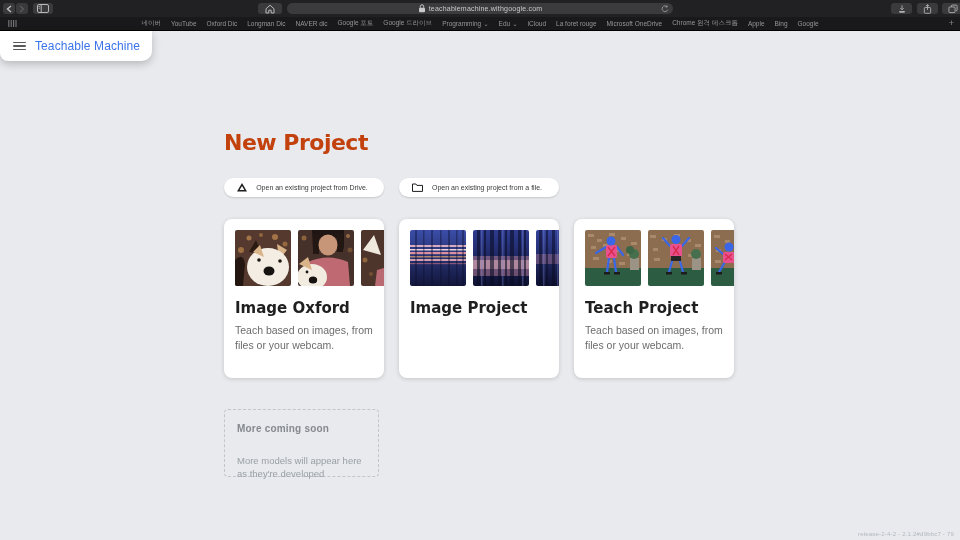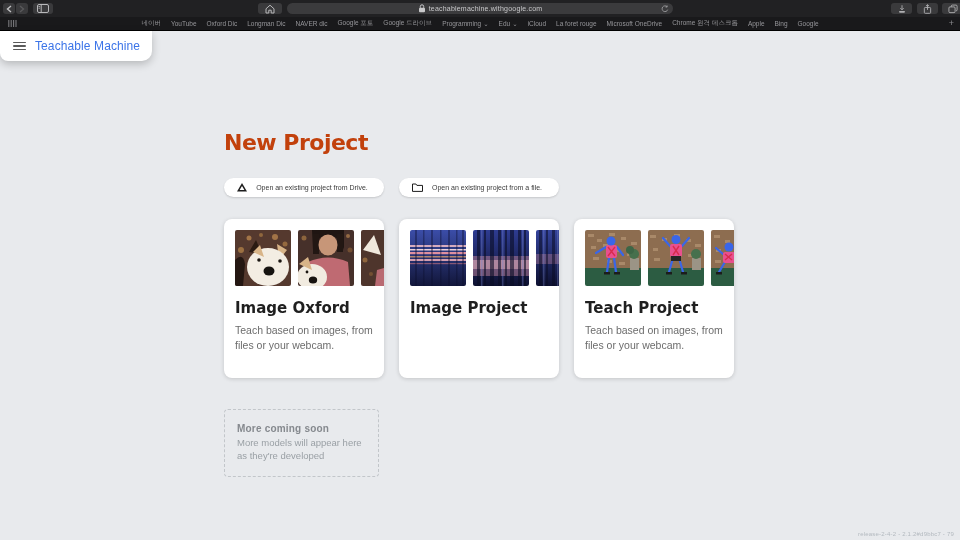--- a/index.html
+++ b/index.html
@@ -56,21 +56,21 @@
   .thumbs { display:flex; gap:7px; }
   .thumb { width:56px; height:56px; border-radius:2px; overflow:hidden; flex-shrink:0; }
   .thumb svg { display:block; }
   .card-title { margin-top:13px; font-family:"DejaVu Sans", sans-serif; font-size:15px;
                 font-weight:bold; color:#1f1f1f; }
   .card-desc { margin-top:6px; font-size:10.5px; color:#6c6c6c; line-height:1.45; }
 
   .coming-soon { position:absolute; left:224px; top:378px; width:155px; height:68px;
                  border:1px dashed #c2c6ca; border-radius:4px; padding:13px 12px; }
   .cs-title { font-size:10px; font-weight:bold; color:#85898e; letter-spacing:.2px; }
-  .cs-body { margin-top:2px; font-size:9.5px; color:#9aa0a5; line-height:1.4; }
+  .cs-body { margin-top:20px; font-size:9.5px; color:#9aa0a5; line-height:1.4; }
 
   .version { position:absolute; right:6px; bottom:3px; font-size:6px; color:#b3b9bf; letter-spacing:.2px; }
 </style>
 </head>
 <body>
 
 <div class="chrome">
   <div class="toolbar">
     <div class="tbtn btn-back">
       <svg width="6" height="8" viewBox="0 0 6 8">

